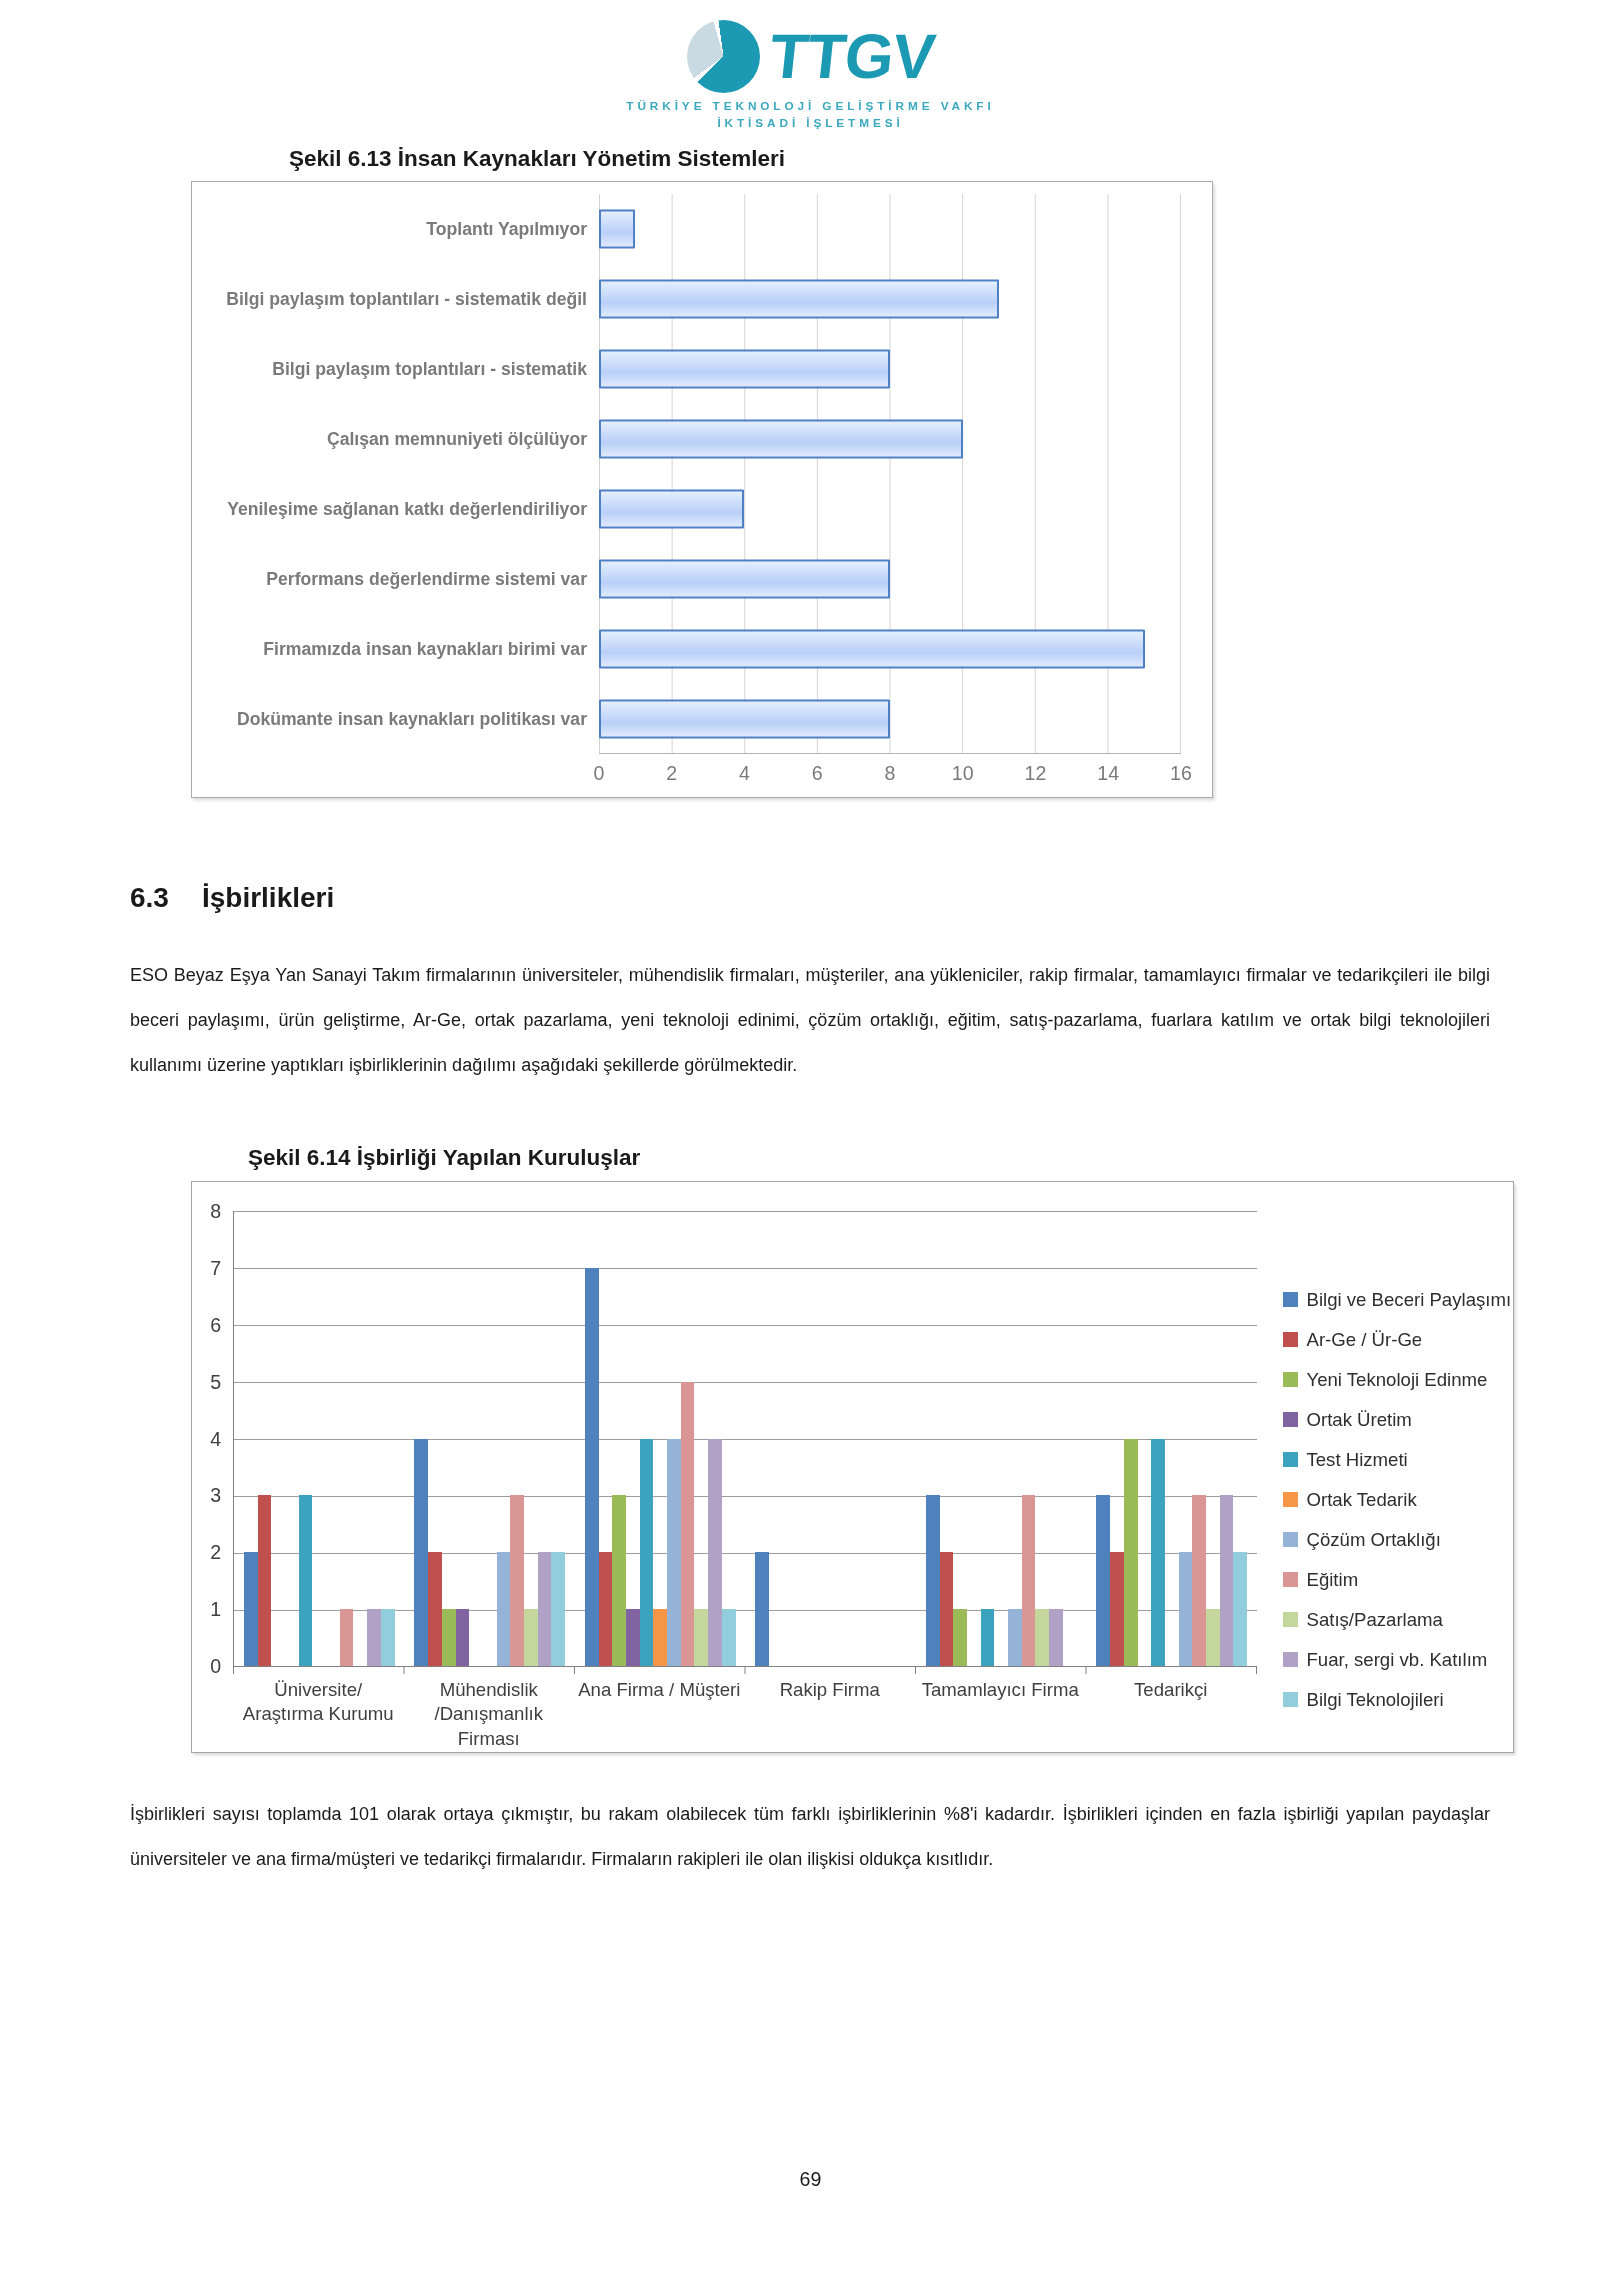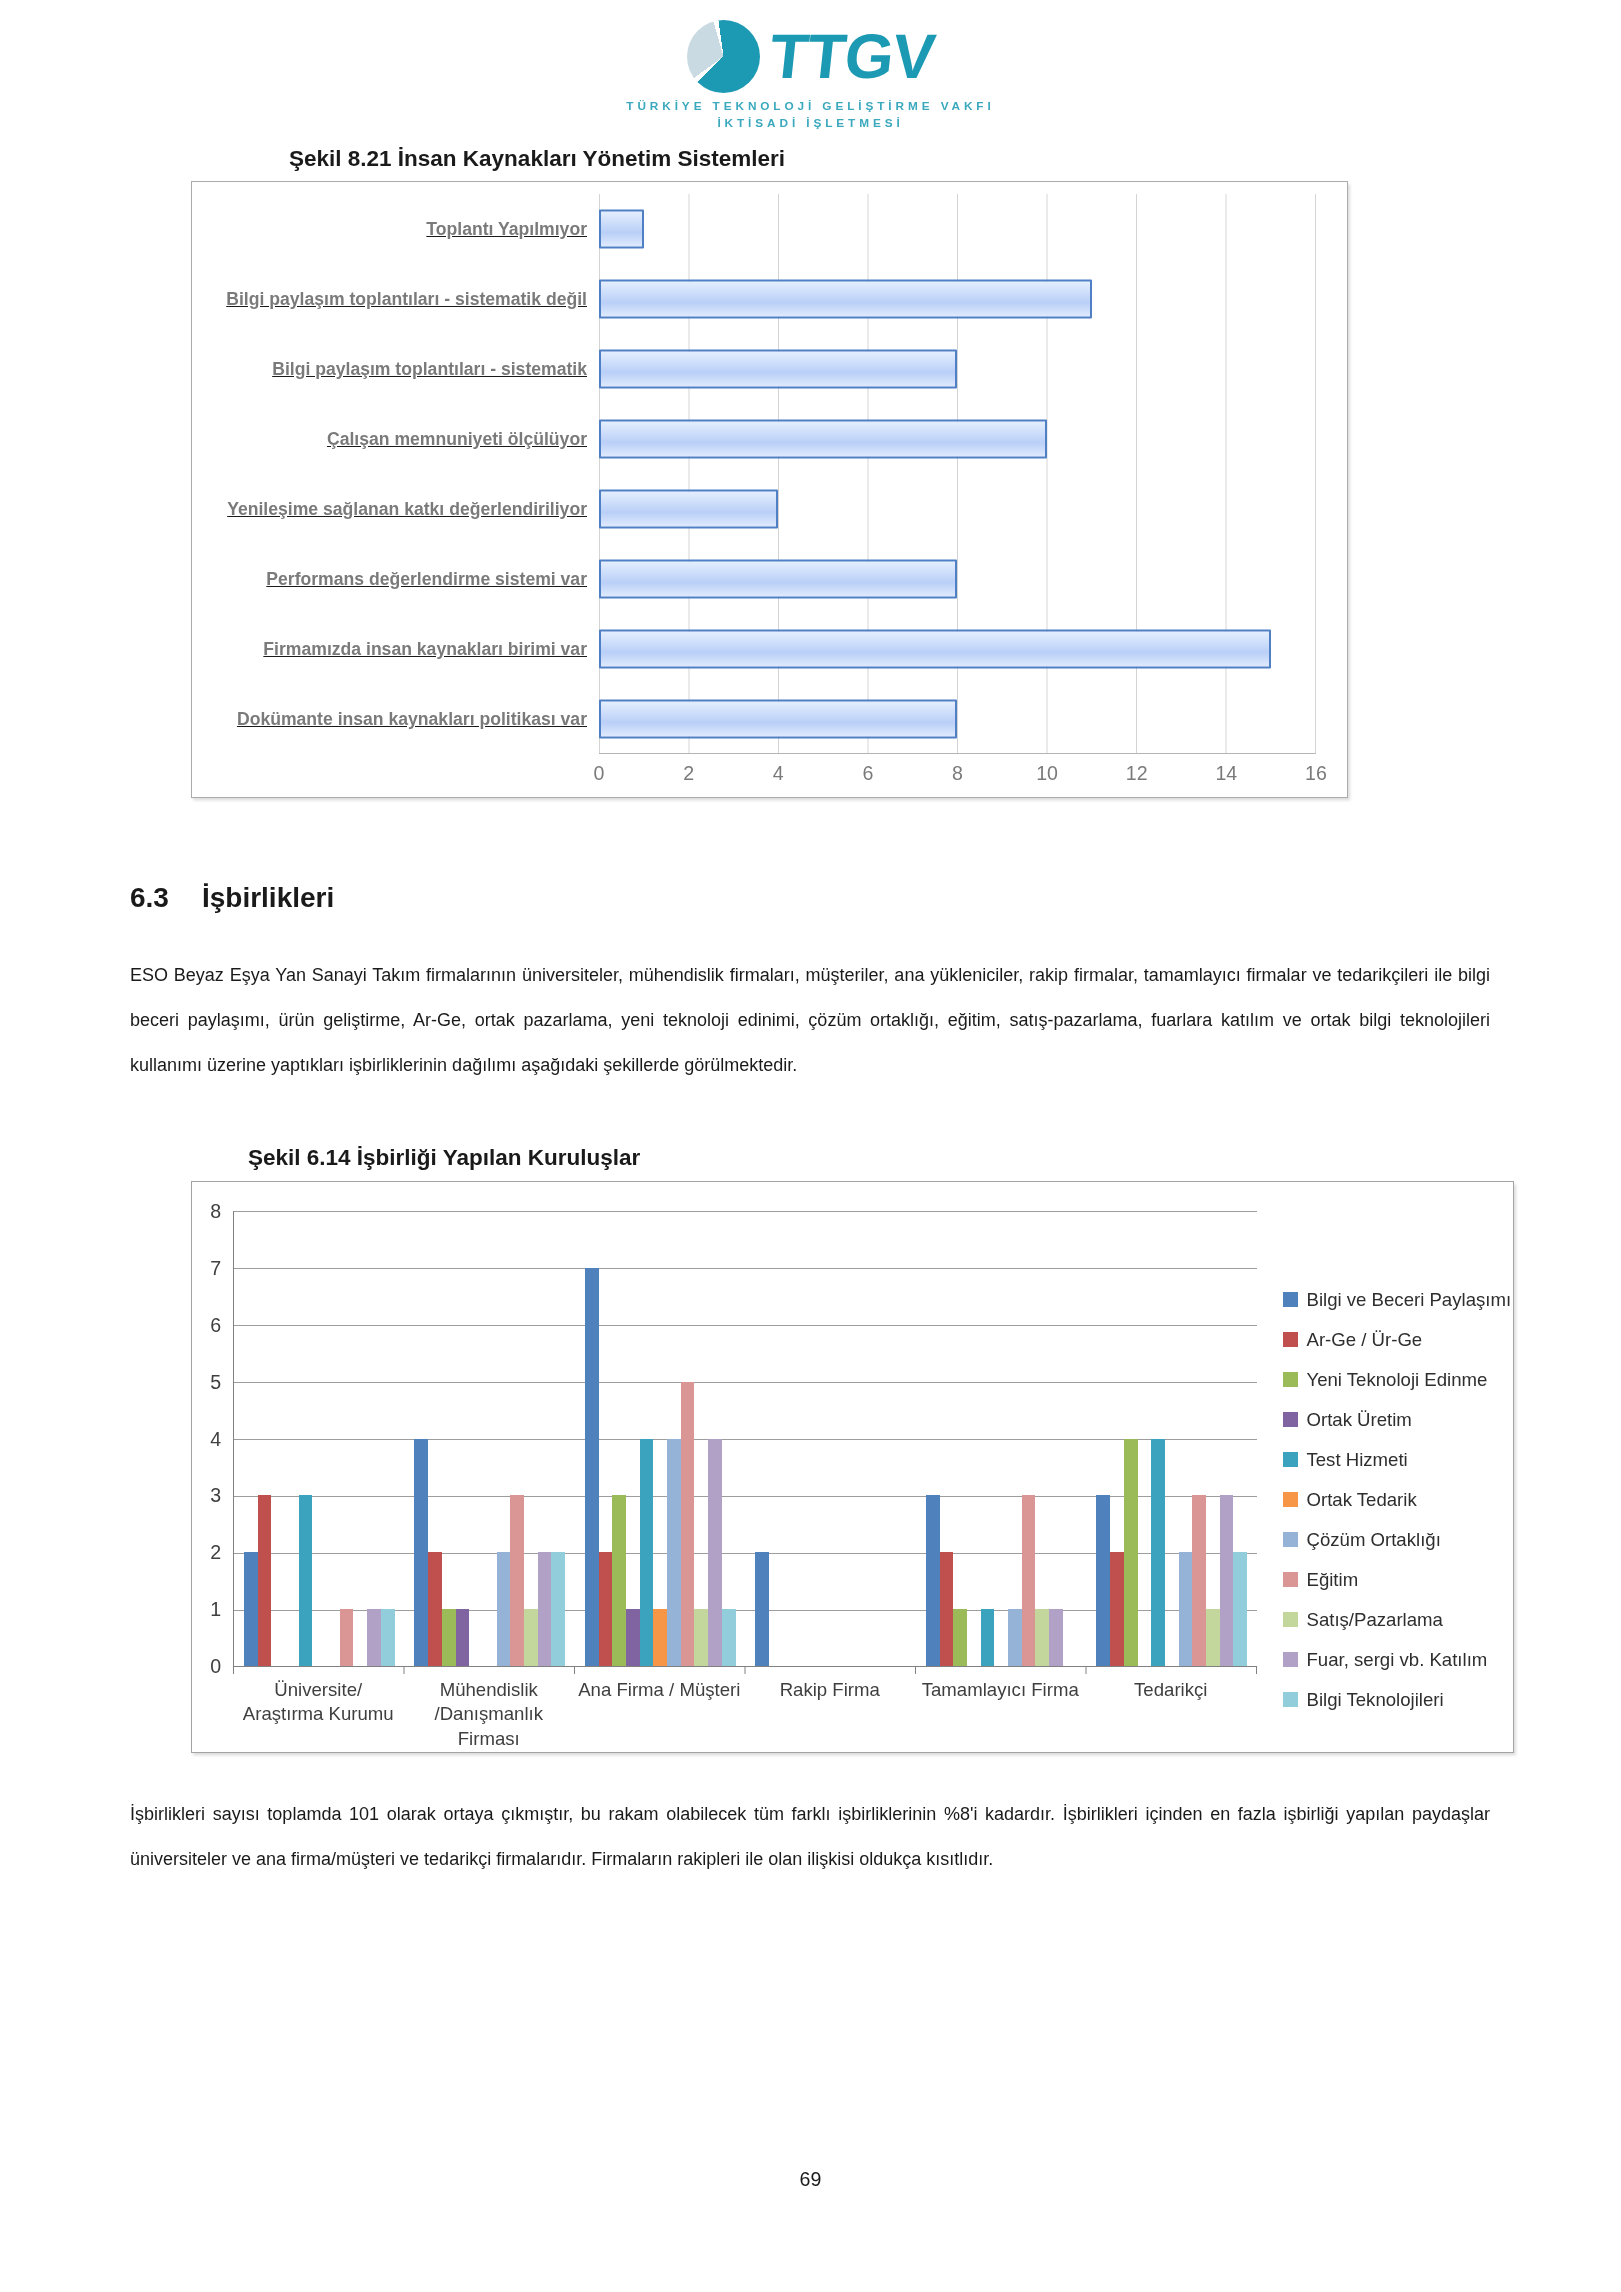--- a/index.html
+++ b/index.html
@@ -16,22 +16,22 @@
 
   
   .fig1-title{margin:13.7px 0 0 289px;font-size:22.5px;font-weight:bold;}
   .fig2-title{margin:57px 0 0 248px;font-size:22.5px;font-weight:bold;}
   .heading{margin:84px 0 0 130px;font-size:28px;font-weight:bold;}
   .heading .hnum{margin-right:33px;}
   .para{margin:39px 130px 0 130px;width:1360px;font-size:18px;line-height:45px;text-align:justify;}
   .pagenum{position:absolute;top:2168px;left:0;width:100%;text-align:center;font-size:19.6px;}
 
   
-  .chart1{margin:9.8px 0 0 191px;width:1157px;box-sizing:border-box;border:1px solid #ababab;
-    box-shadow:2px 2.9px 2.9px #dcdcdc;background:#ffffff;padding:11.8px 0 7.8px 0;text-decoration:underline;}
+  .chart1{margin:9.8px 0 0 191px;width:1022px;box-sizing:border-box;border:1px solid #ababab;
+    box-shadow:2px 2.9px 2.9px #dcdcdc;background:#ffffff;padding:11.8px 0 7.8px 0;}
   .c1-body{position:relative;}
   .c1-grid{position:absolute;left:407px;right:31px;top:0;bottom:0;
     background-image:linear-gradient(to right,#d4d4d4 1px,transparent 1px);
     background-size:12.5% 100%;border-right:1px solid #d4d4d4;border-bottom:1px solid #b5b5b5;}
   .c1-row{display:flex;align-items:center;height:70px;position:relative;}
   .c1-lab{width:395px;padding-right:11.8px;text-align:right;font-size:17.6px;font-weight:bold;color:#7a7a7a;line-height:20.6px;}
   .c1-rowplot{flex:1;margin-right:31px;position:relative;height:100%;}
   .c1-bar{position:absolute;left:0;top:50%;transform:translateY(-50%);height:39px;box-sizing:border-box;
     border:2px solid #4f7fc4;border-radius:1px;
     background:linear-gradient(180deg,#e4eefd 0%,#cfdffb 30%,#b9cff7 60%,#dfeafd 100%);}
@@ -68,21 +68,21 @@
     <div class="logo-row">
       <div class="logo-circle"></div>
       <div class="logo-word">TTGV</div>
     </div>
     <div class="logo-sub">
       <div>TÜRKİYE TEKNOLOJİ GELİŞTİRME VAKFI</div>
       <div>İKTİSADİ İŞLETMESİ</div>
     </div>
   </div>
 
-  <div class="fig1-title">Şekil 8.21 İnsan Kaynakları Yönetim Sistemleri</div>
+  <div class="fig1-title">Şekil 6.13 İnsan Kaynakları Yönetim Sistemleri</div>
 
   <div class="chart1">
     <div class="c1-body">
       <div class="c1-grid"></div>
       <div>
           <div class="c1-row">
             <div class="c1-lab">Toplantı Yapılmıyor</div>
             <div class="c1-rowplot">
               <div class="c1-bar" style="width: 6.25%;"></div>
             </div>

